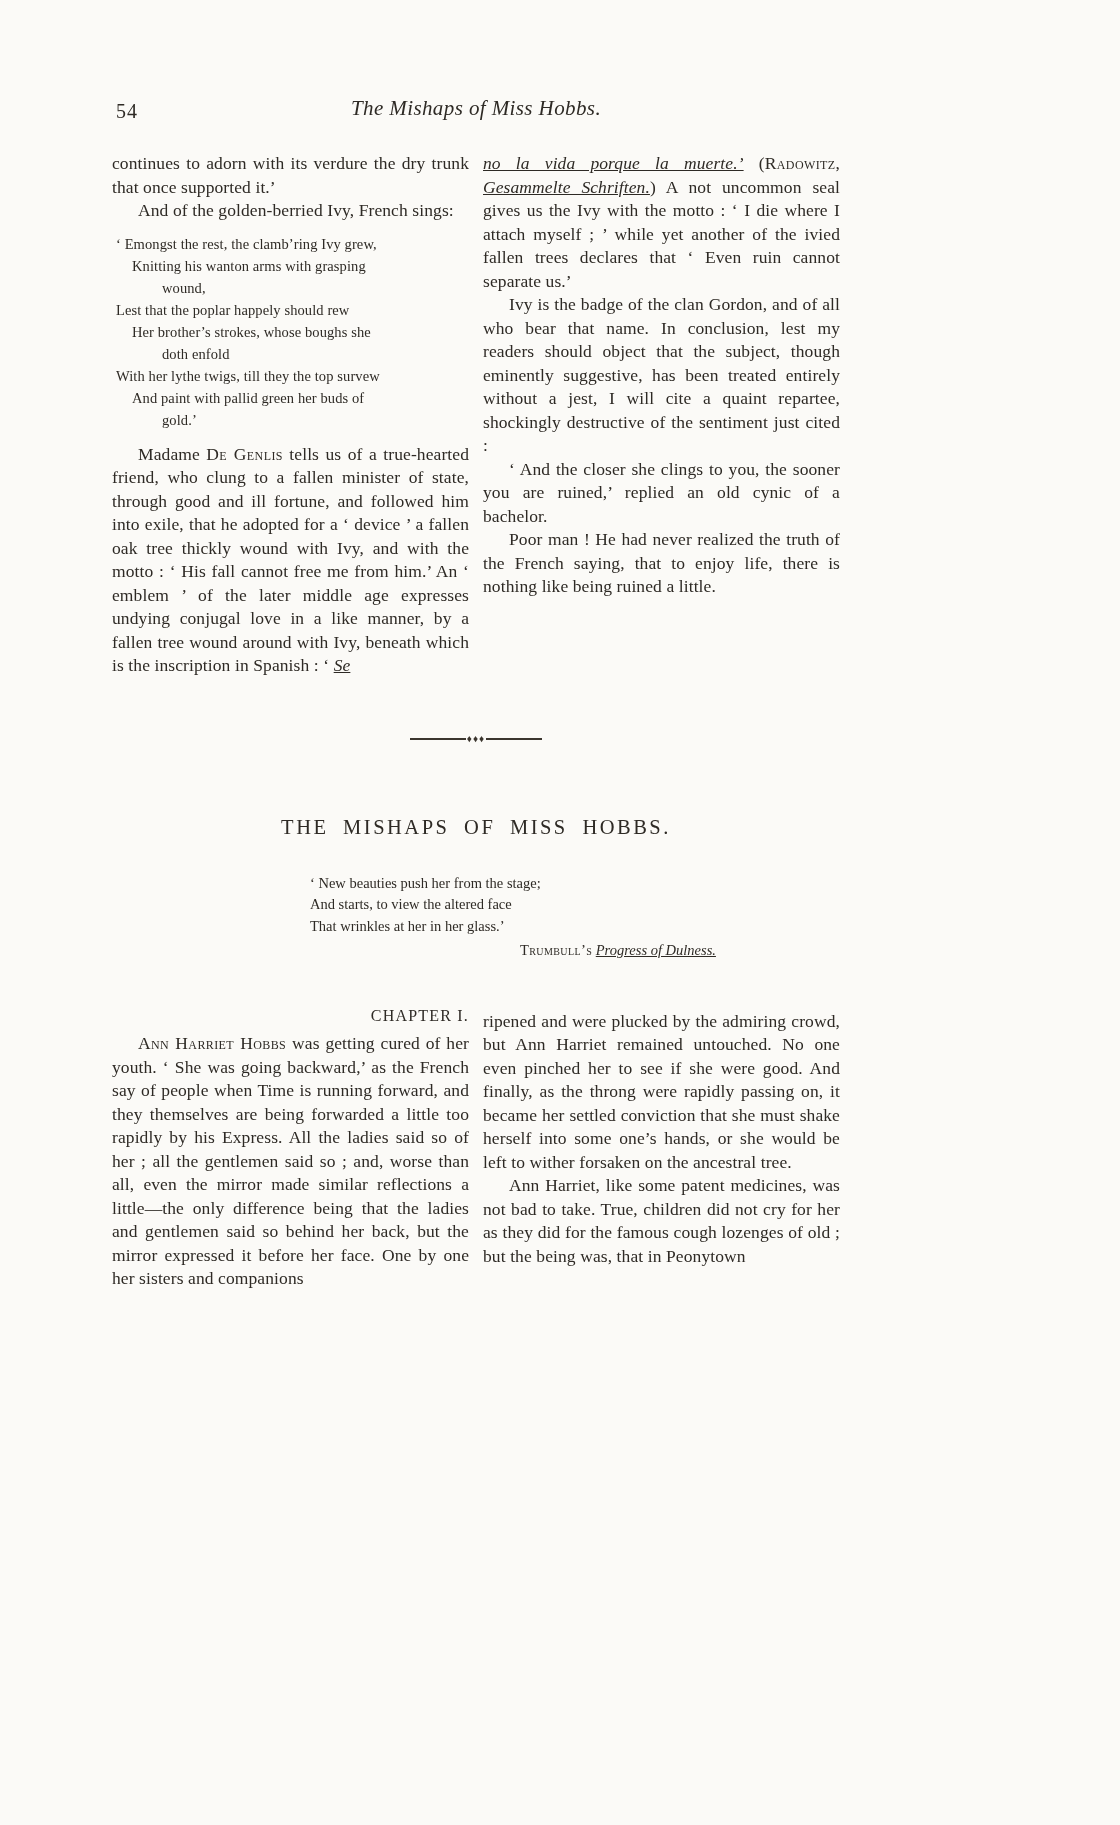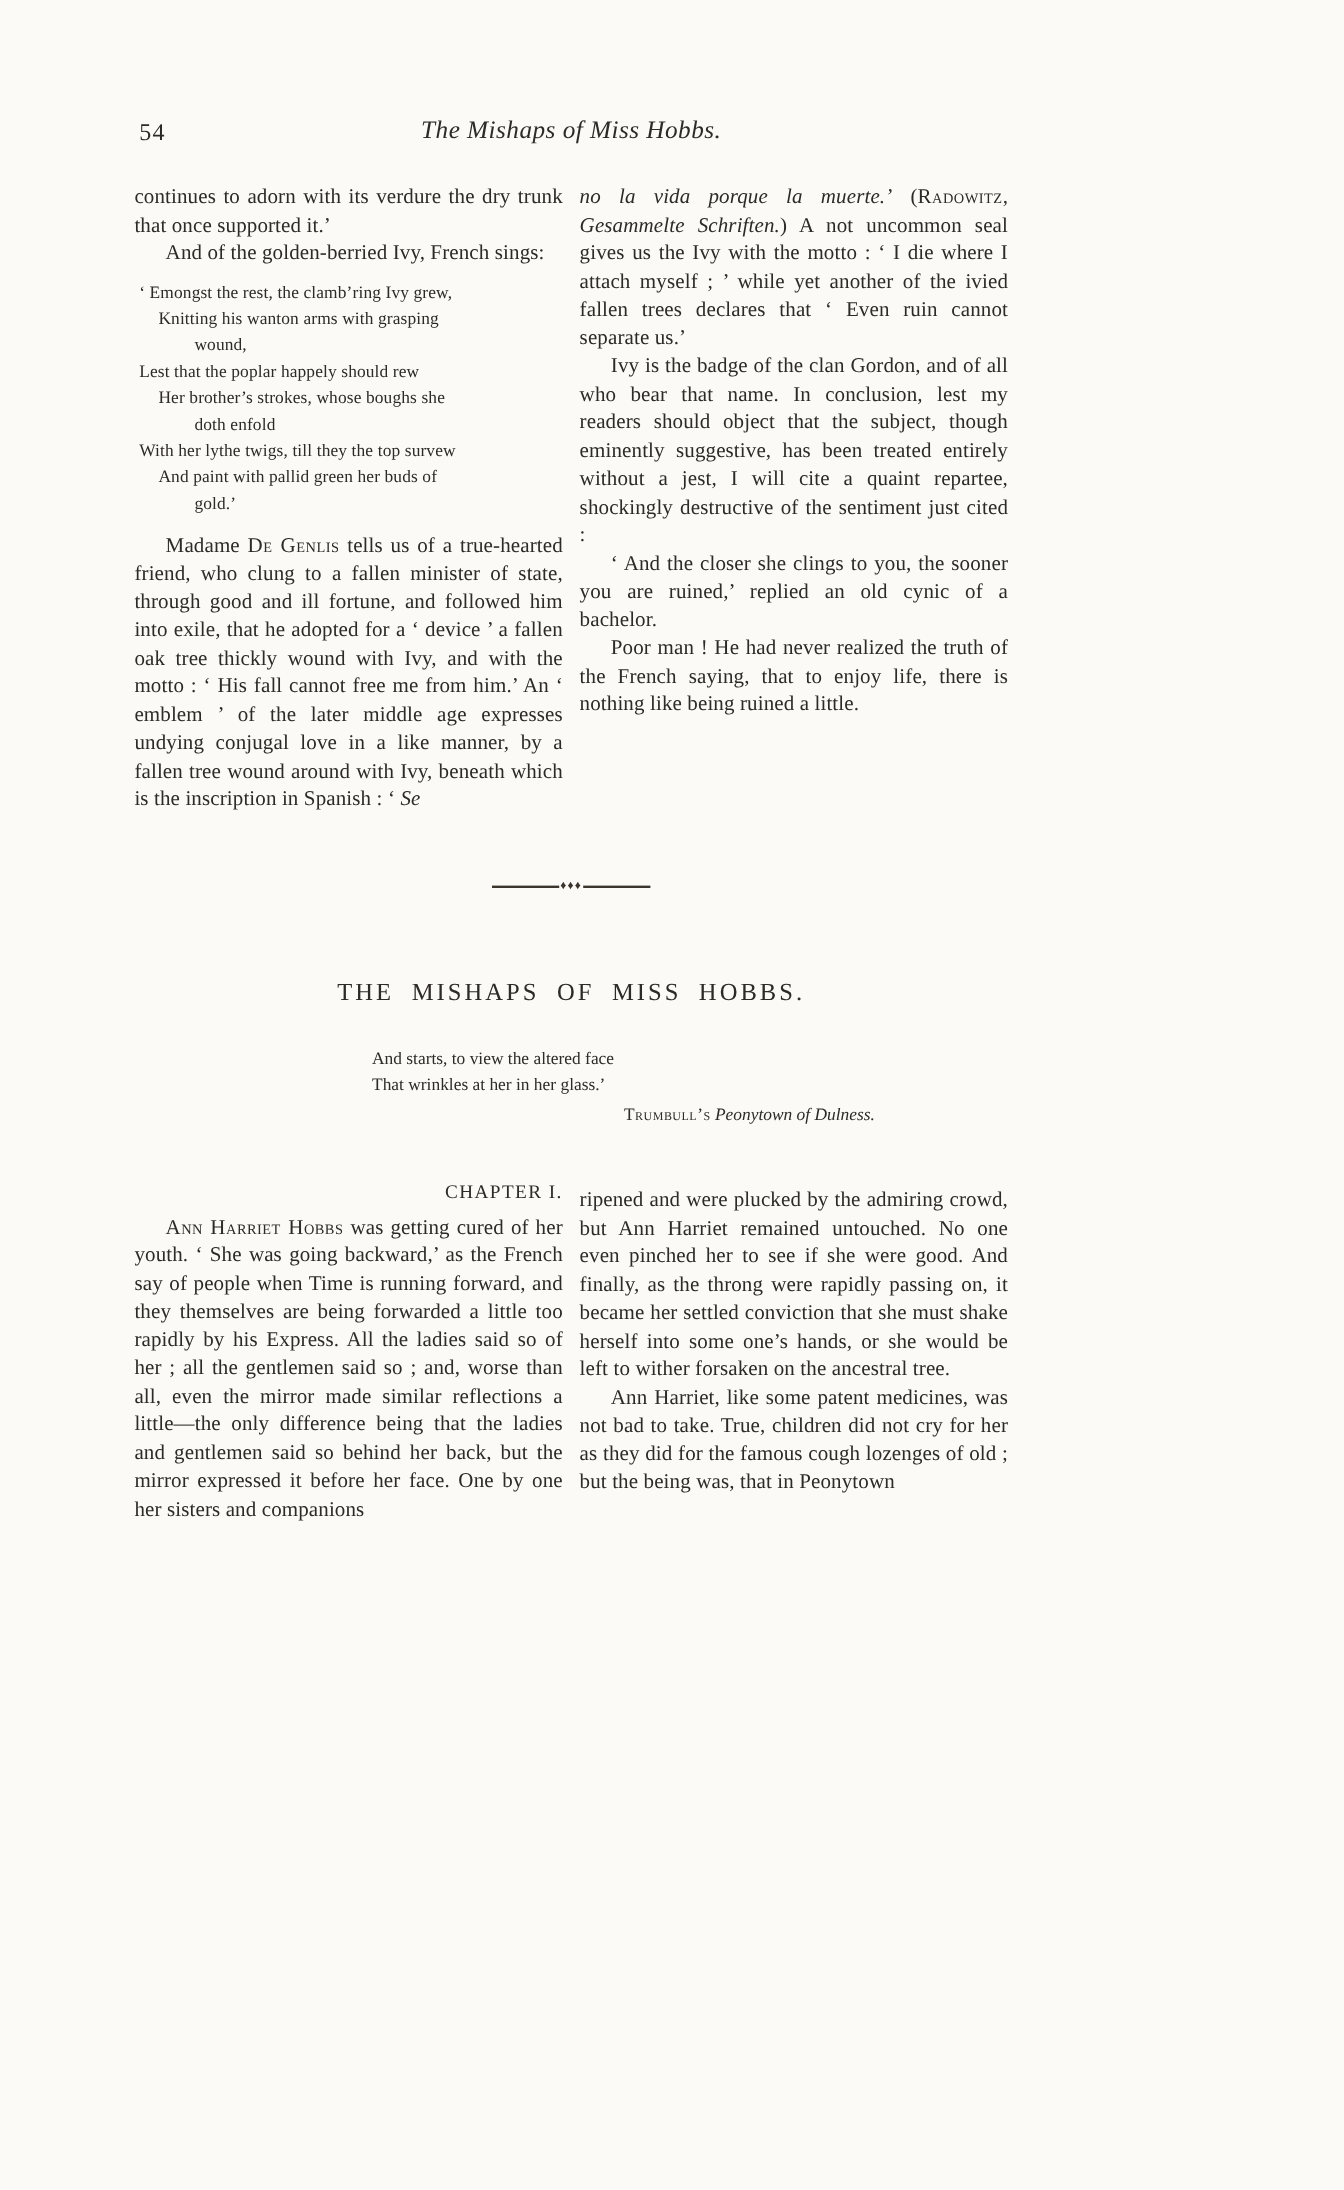--- a/index.html
+++ b/index.html
@@ -36,21 +36,21 @@
     font-size: 17.5px; line-height: 23.5px;
     text-align: justify;
     letter-spacing: .1px;
     hyphens: auto;
     -webkit-hyphens: auto;
   }
   .col p { margin: 0; }
   .ind { text-indent: 26px; }
 
   .sc { font-variant: small-caps; letter-spacing: .4px; }
-  .i  { font-style: italic; }
+  .i  { font-style: italic; text-decoration: underline; }
 
   
   .poem {
     font-size: 14.5px; line-height: 22px;
     text-align: left; margin: 10px 0 12px 4px;
   }
   .poem-line.l1 { padding-left: 16px; }
   .poem-line.l2 { padding-left: 46px; }
 
   
@@ -125,23 +125,24 @@
 
     <div class="divider">
       <span class="dline"></span>
       <span class="orn">♦♦♦</span>
       <span class="dline"></span>
     </div>
 
     <h1 class="article-title">THE MISHAPS OF MISS HOBBS.</h1>
 
     <div class="epigraph">
+      <div class="ep-line">‘ New beauties push her from the stage;</div>
       <div class="ep-line">And starts, to view the altered face</div>
       <div class="ep-line">That wrinkles at her in her glass.’</div>
-      <div class="attribution"><span class="sc">Trumbull’s</span><span> </span><span class="i">Peonytown of Dulness.</span></div>
+      <div class="attribution"><span class="sc">Trumbull’s</span><span> </span><span class="i">Progress of Dulness.</span></div>
     </div>
 
     <section class="two-col chapter-cols">
       <div class="col">
         <h2 class="chapter-heading">CHAPTER I.</h2>
         <p class="ind"><span class="sc">Ann Harriet Hobbs</span><span> was getting cured of her youth.  ‘ She was going backward,’ as the French say of people when Time is running forward, and they themselves are being forwarded a little too rapidly by his Express.  All the ladies said so of her ; all the gentlemen said so ;  and, worse than all, even the mirror made similar reflections a little—the only difference being that the ladies and gentlemen said so behind her back, but the mirror expressed it before her face.  One by one her sisters and companions</span></p>
       </div>
       <div class="col offset-top">
         <p>ripened and were plucked by the admiring crowd, but Ann Harriet remained untouched.  No one even pinched her to see if she were good. And finally, as the throng were rapidly passing on, it became her settled conviction that she must shake herself into some one’s hands, or she would be left to wither forsaken on the ancestral tree.</p>
         <p class="ind">Ann Harriet, like some patent medicines, was not bad to take.  True, children did not cry for her as they did for the famous cough lozenges of old ; but the being was, that in Peonytown</p>

